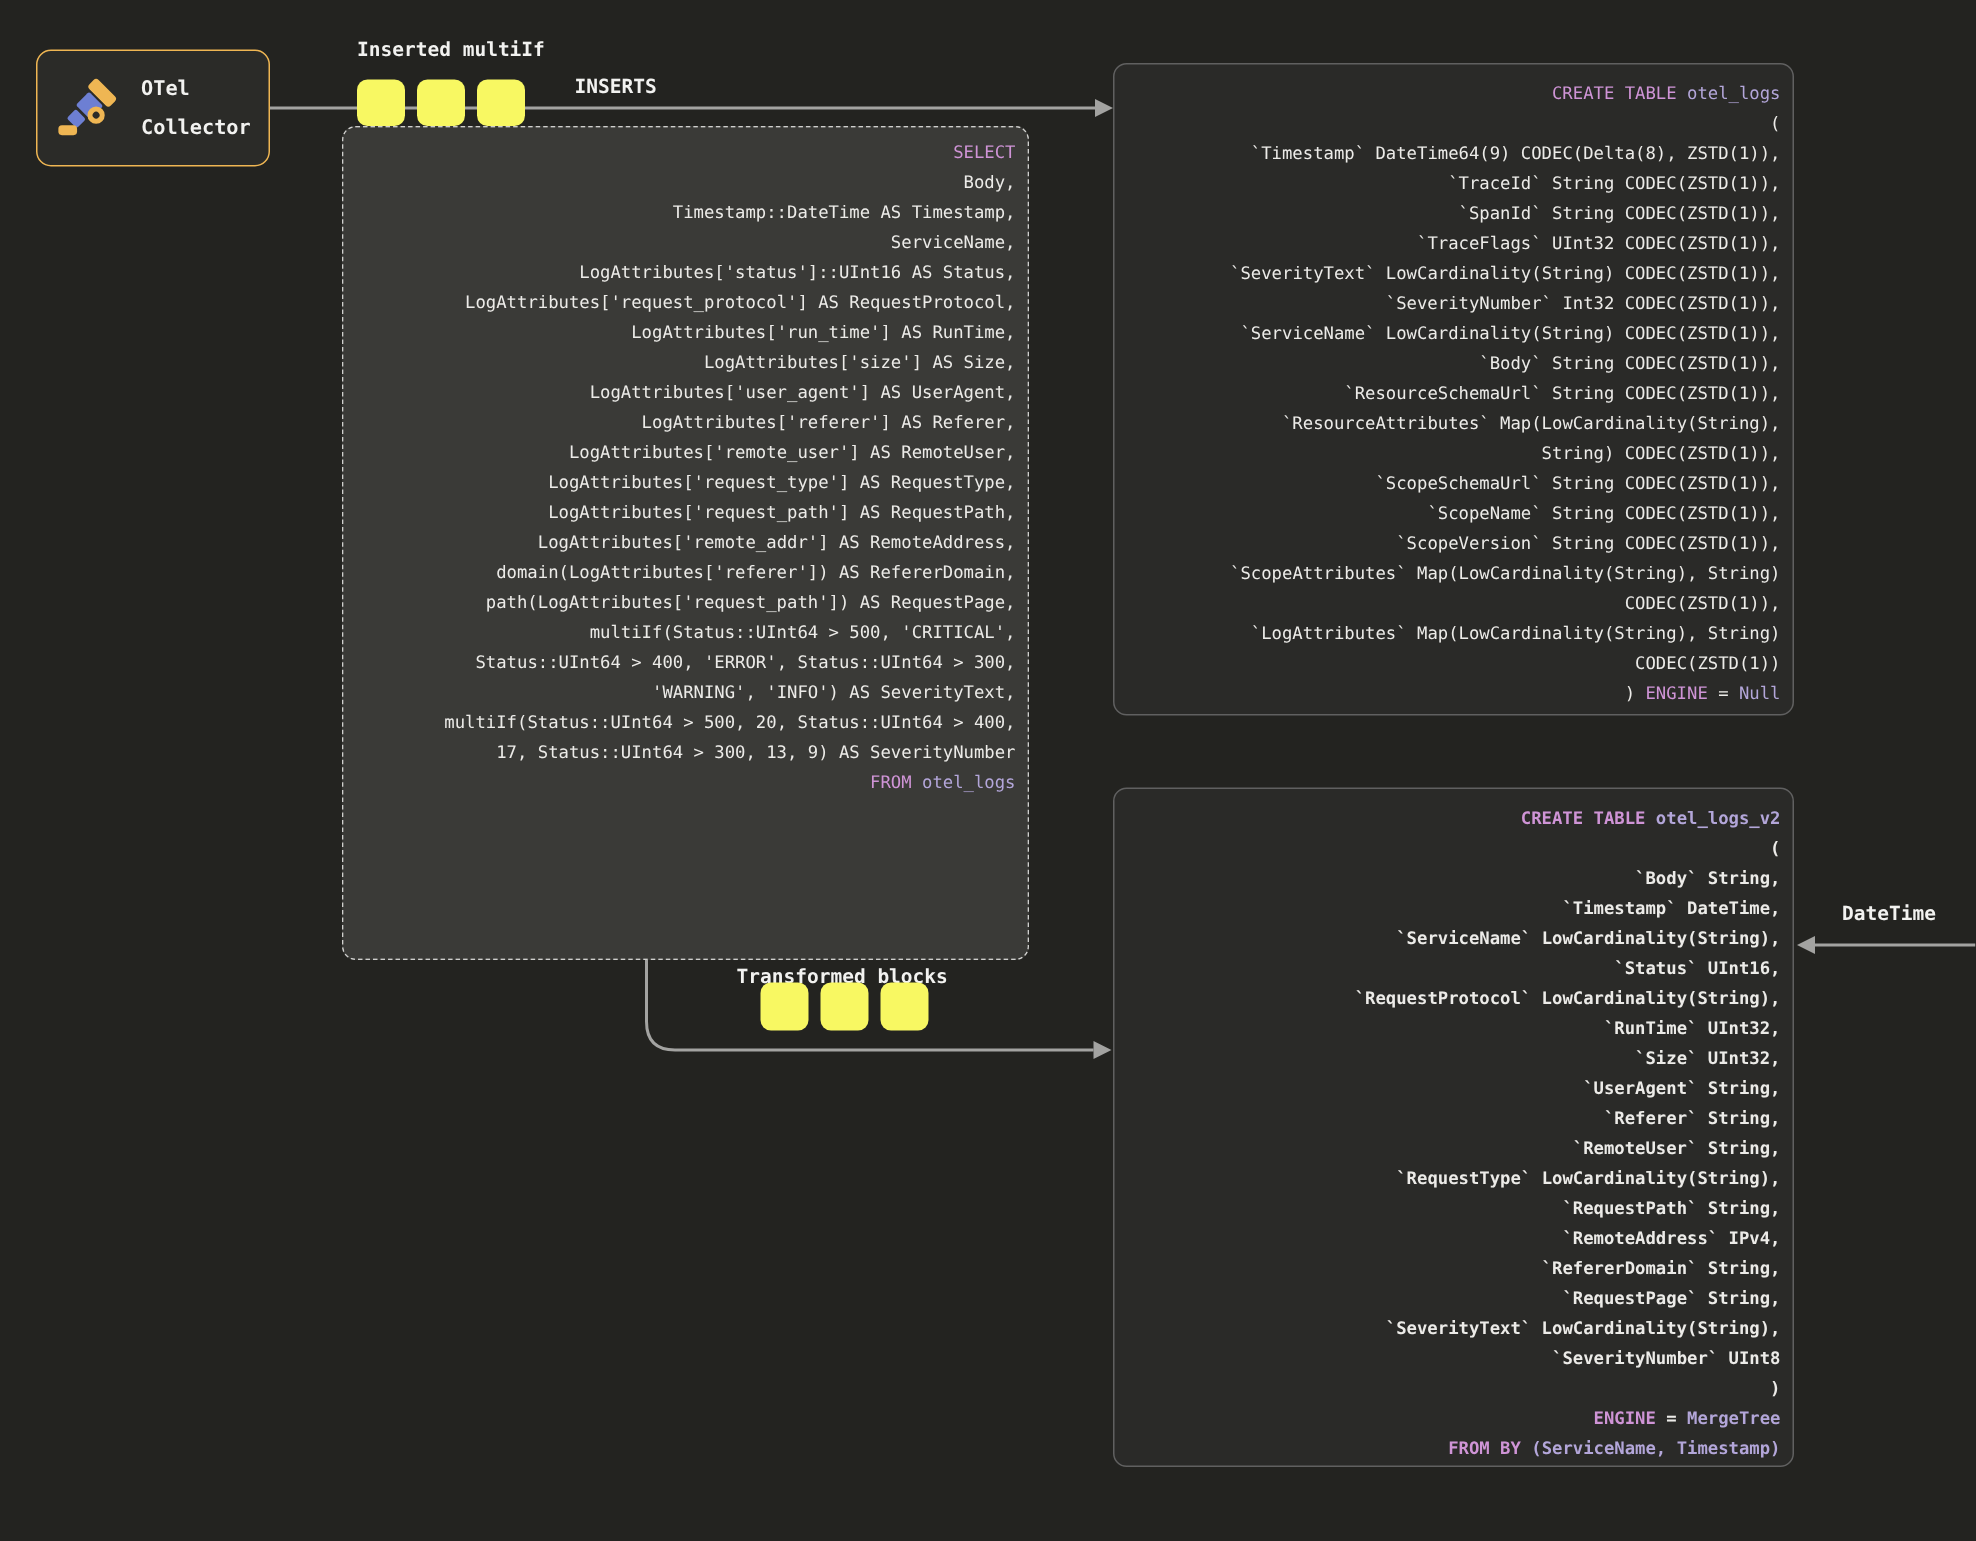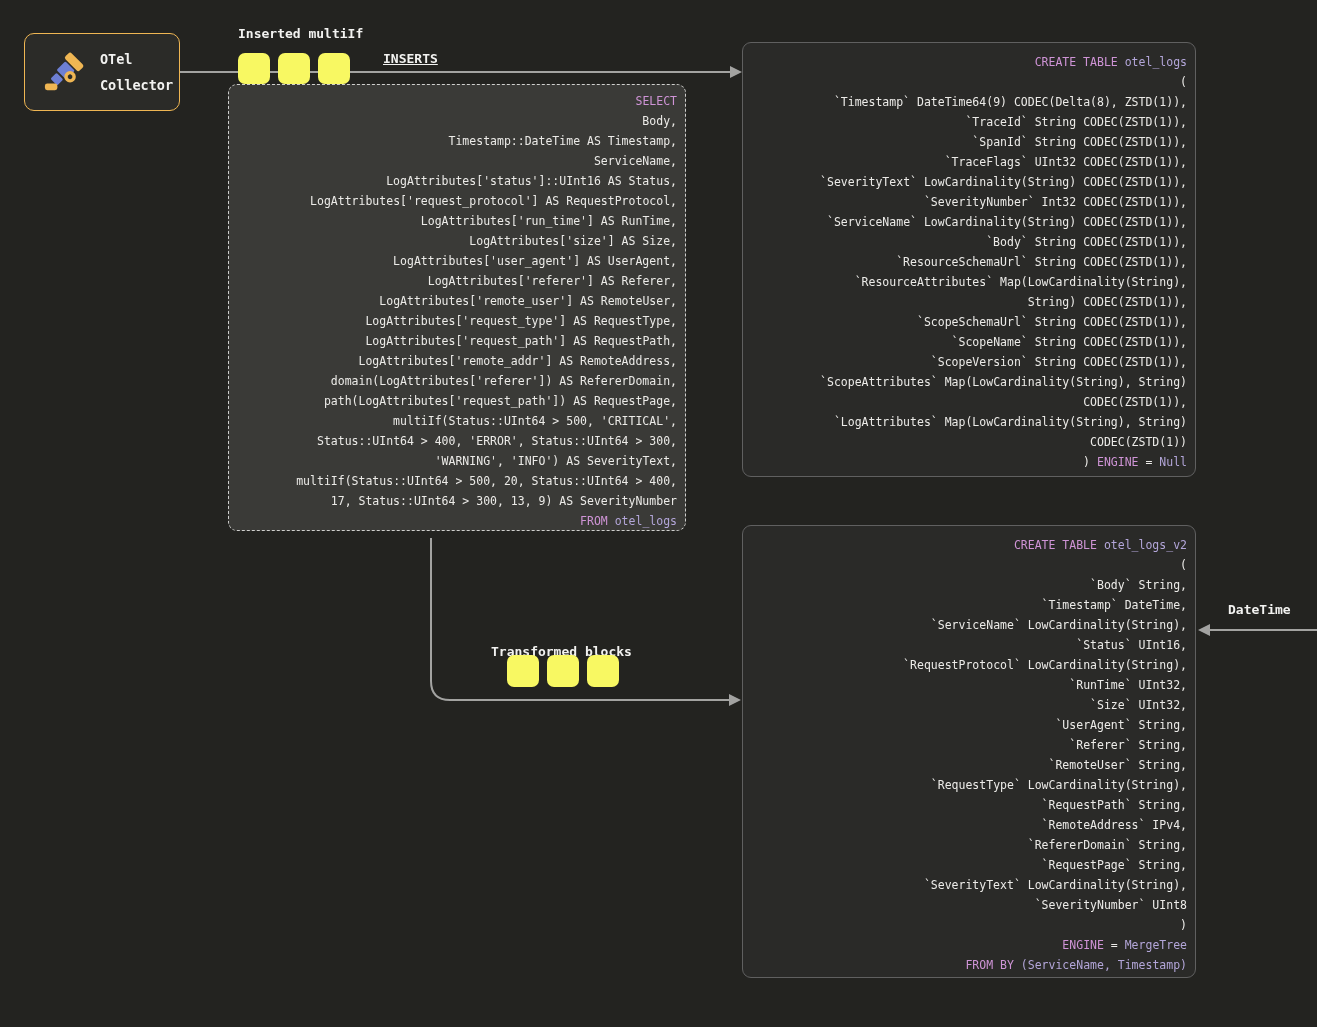--- a/index.html
+++ b/index.html
@@ -11,35 +11,35 @@
   }
   *{box-sizing:border-box;margin:0;padding:0}
   body{background:var(--page_bg);font-family:"DejaVu Sans Mono",monospace;}
   .canvas{position:relative;width:1317px;height:1027px;background:var(--page_bg);overflow:hidden;}
   .overlay{position:absolute;left:0;top:0;z-index:1;pointer-events:none;}
   .connector-line{stroke:var(--connector);stroke-width:2;fill:none;}
   .connector-arrow{fill:var(--connector);stroke:none;}
 
   .collector-box{position:absolute;left:24px;top:33px;width:156px;height:78px;
     background:#2b2b28;border:1.5px solid var(--accent_amber);border-radius:10px;
-    display:flex;align-items:center;gap:11px;padding-left:12px;z-index:2;justify-content:center;}
+    display:flex;align-items:center;gap:11px;padding-left:12px;z-index:2;}
   .collector-title{color:var(--label_text);font-size:13.5px;font-weight:bold;line-height:26px;}
   .i-amber{fill:var(--accent_amber)} .i-blue{fill:var(--icon_blue)}
 
   .flow-label{position:absolute;color:var(--label_text);font-size:13px;font-weight:bold;z-index:2;white-space:nowrap;}
   .yblock{position:absolute;width:32px;height:31px;border-radius:7px;background:var(--block_yellow);z-index:3;}
 
   .code-box{position:absolute;z-index:2;border-radius:9px;text-align:right;}
   .code-box pre{font-family:"DejaVu Sans Mono",monospace;font-size:11.5px;line-height:20px;
     color:var(--code_text);white-space:pre;}
-  .select-box{left:228px;top:84px;width:458px;height:447px;background:var(--select_bg);
+  .select-box{left:228px;top:84px;width:458px;height:556px;background:var(--select_bg);
     border:1px dashed var(--dashed_border);padding:6px 8px;}
   .create-box{width:454px;background:var(--create_bg);border:1px solid var(--border_gray);padding:9px 8px;}
   .create-box-1{left:742px;top:42px;height:435px;}
-  .create-box-2{left:742px;top:525px;height:453px;}
+  .create-box-2{left:742px;top:525px;height:453px;font-weight:bold;}
   .kw{color:var(--keyword)} .en{color:var(--entity)}
 </style>
 </head>
 <body>
 
 <div class="canvas">
 
   <svg class="overlay" width="1317" height="1027">
     <path class="connector-line" d="M180 72 H731"></path>
     <polygon class="connector-arrow" points="730,66 730,78 742,72"></polygon>
@@ -66,21 +66,21 @@
       <div>OTel</div>
       <div>Collector</div>
     </div>
   </div>
 
   <div class="flow-label" style="left:238px;top:26px;">Inserted multiIf</div>
   <div class="yblock" style="left:238px;top:53px;"></div>
   <div class="yblock" style="left:278px;top:53px;"></div>
   <div class="yblock" style="left:318px;top:53px;"></div>
 
-  <div class="flow-label" style="left:383px;top:51px;text-decoration:underline;">INSERTS</div>
+  <div class="flow-label" style="left:383px;top:51px;">INSERTS</div>
 
   <div class="code-box select-box">
     <pre><span class="kw">SELECT</span><span>
         Body,
         Timestamp::DateTime AS Timestamp,
         ServiceName,
         LogAttributes['status']::UInt16 AS Status,
         LogAttributes['request_protocol'] AS RequestProtocol,
         LogAttributes['run_time'] AS RunTime,
         LogAttributes['size'] AS Size,

